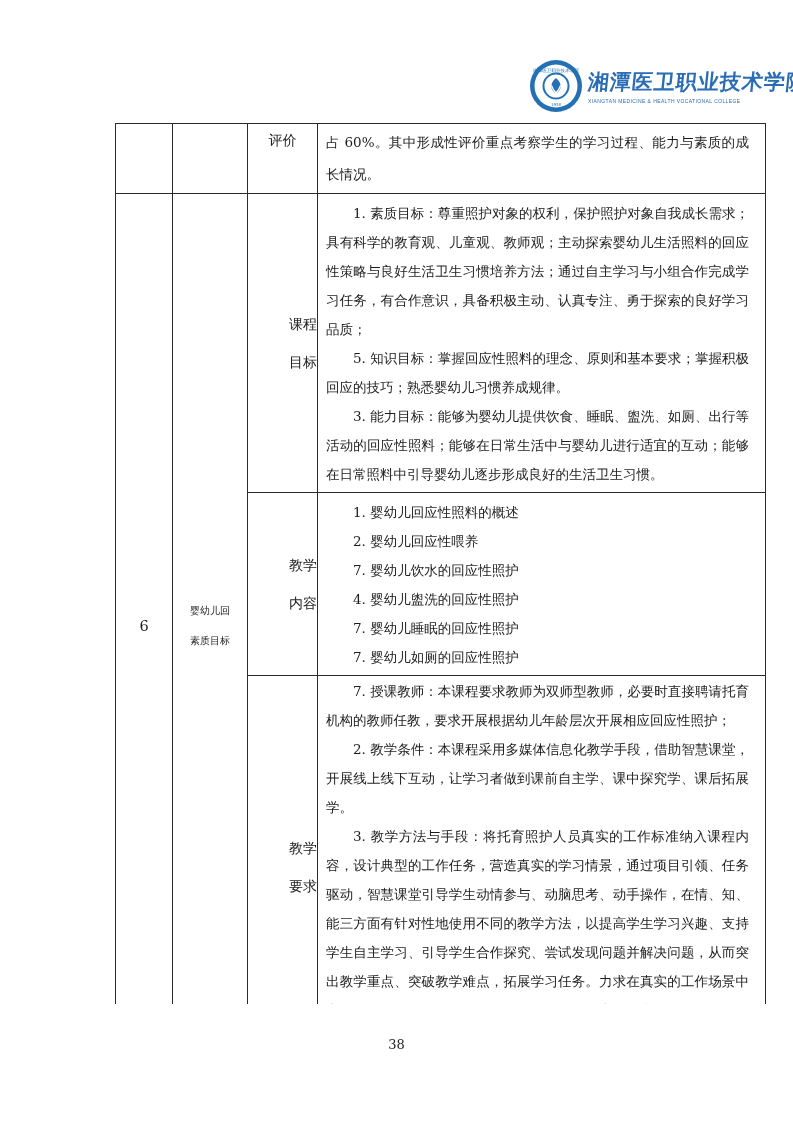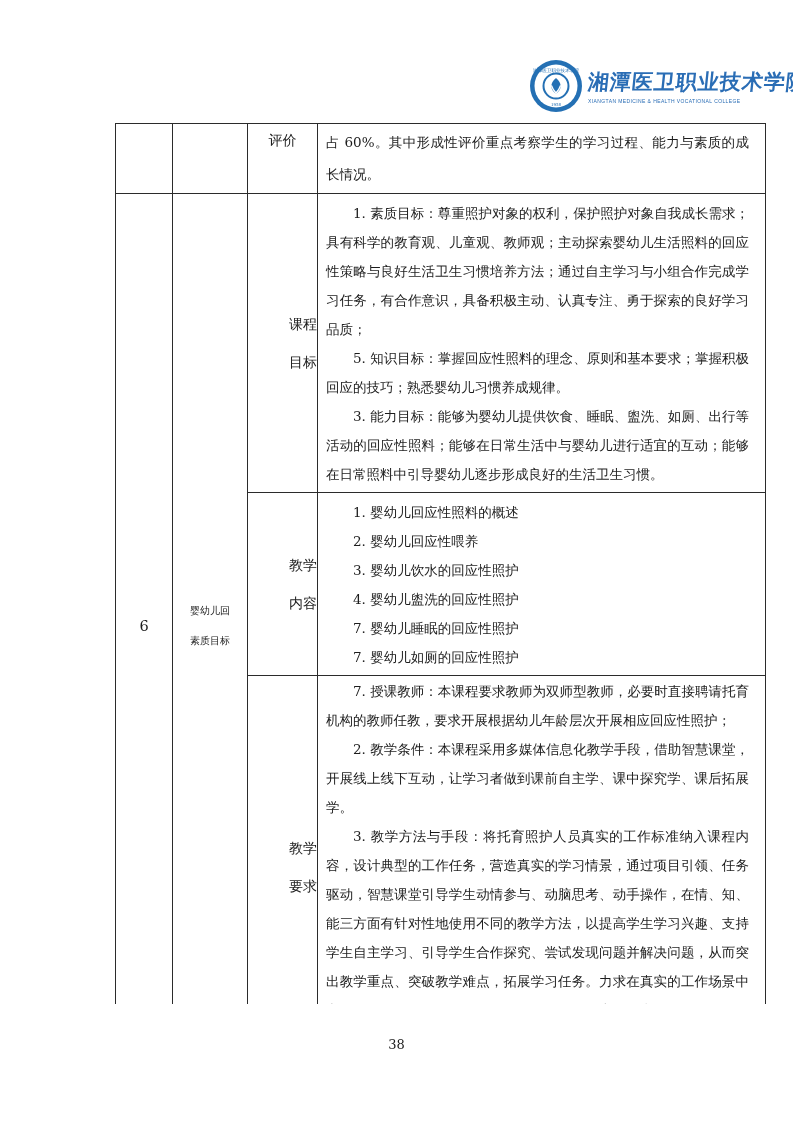--- a/index.html
+++ b/index.html
@@ -96,21 +96,21 @@
       </tr>
 
       <tr style="height:183px">
         <td class="label-cell">
           <div>教学</div>
           <div>内容</div>
         </td>
         <td class="content-cell">
           <p>1. 婴幼儿回应性照料的概述</p>
           <p>2. 婴幼儿回应性喂养</p>
-          <p>3. 婴幼儿饮水的回应性照护</p>
+          <p>7. 婴幼儿饮水的回应性照护</p>
           <p>4. 婴幼儿盥洗的回应性照护</p>
           <p>7. 婴幼儿睡眠的回应性照护</p>
           <p>7. 婴幼儿如厕的回应性照护</p>
         </td>
       </tr>
 
       <tr style="height:350px">
         <td class="label-cell">
           <div>教学</div>
           <div>要求</div>

